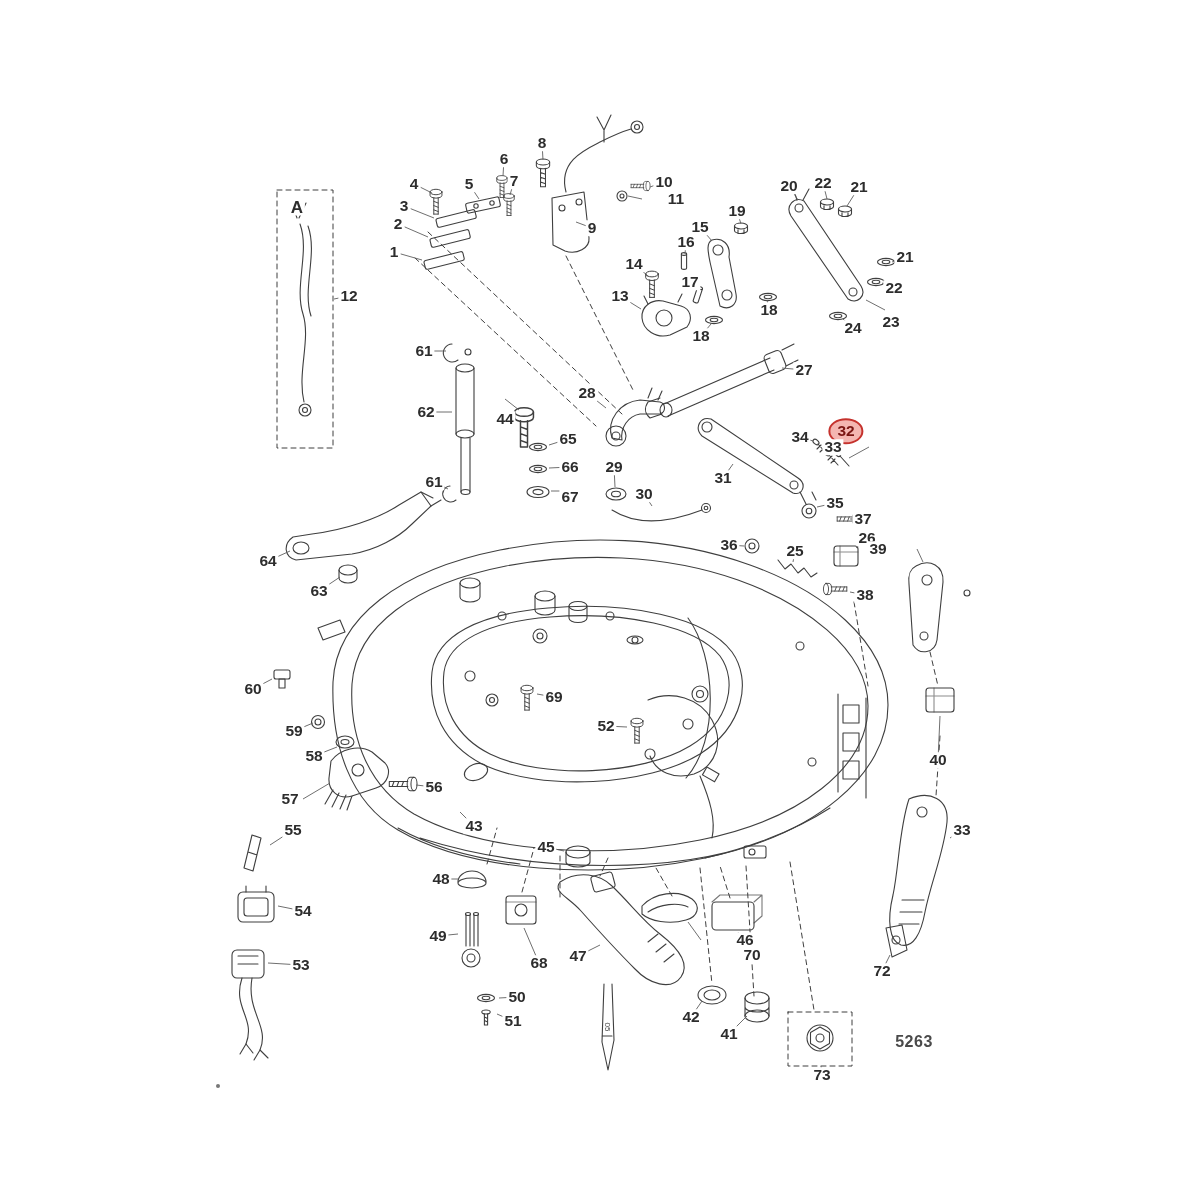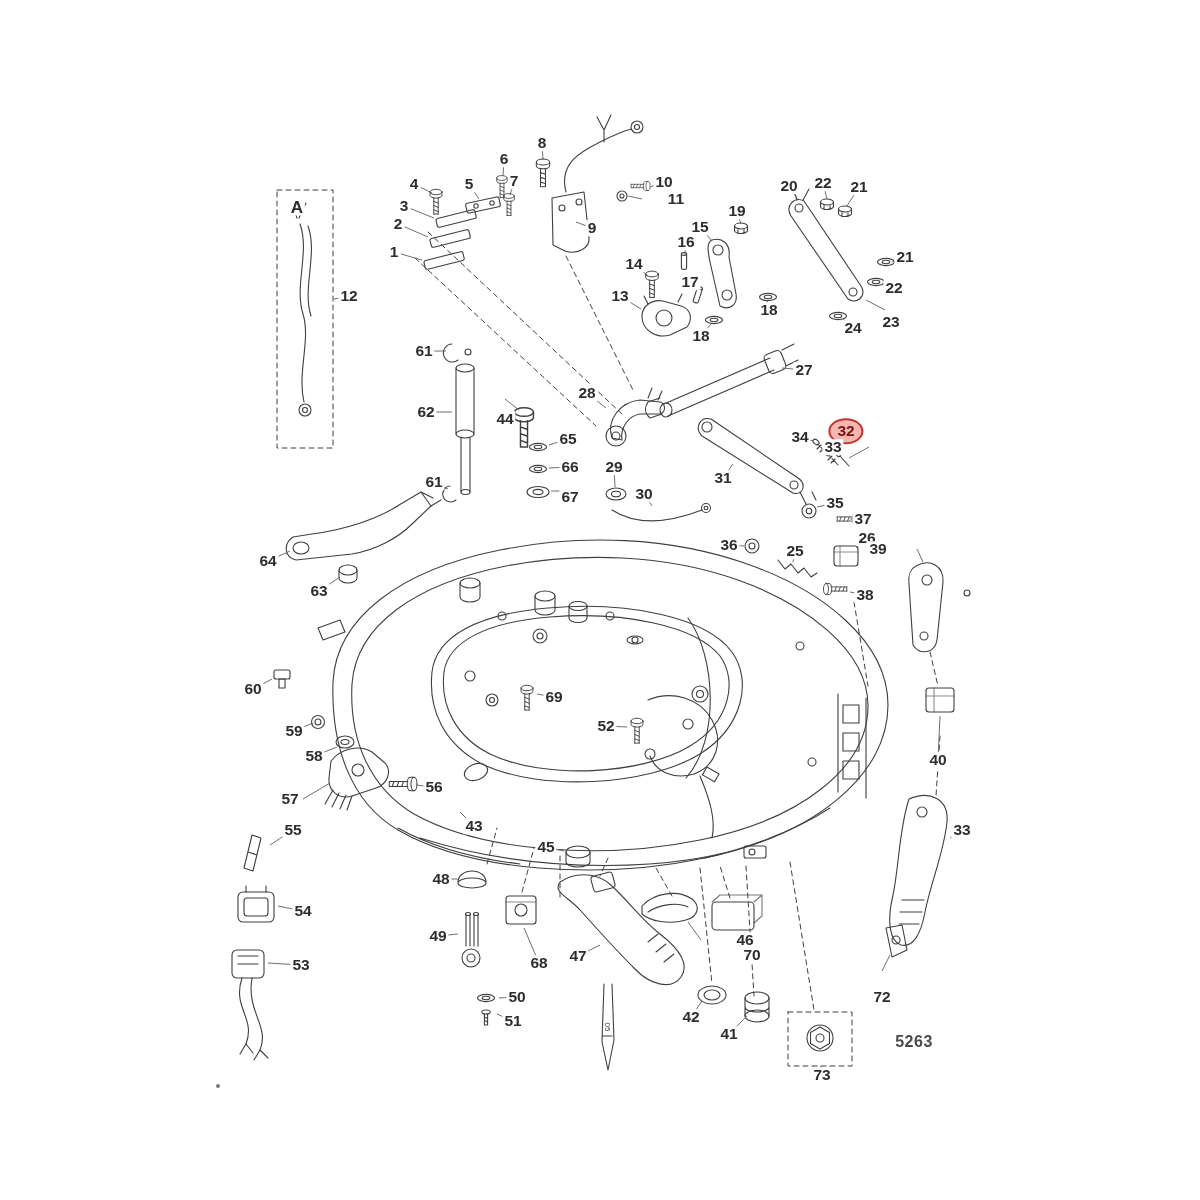--- a/index.html
+++ b/index.html
@@ -475,19 +475,19 @@
       <span class="part-label" style="left: 426px; top: 412px;">62</span>
       <span class="part-label" style="left: 319px; top: 591px;">63</span>
       <span class="part-label" style="left: 268px; top: 561px;">64</span>
       <span class="part-label" style="left: 568px; top: 439px;">65</span>
       <span class="part-label" style="left: 570px; top: 467px;">66</span>
       <span class="part-label" style="left: 570px; top: 491px; margin-top: 6px;">67</span>
       <span class="part-label" style="left: 539px; top: 963px;">68</span>
       <span class="part-label" style="left: 554px; top: 697px;">69</span>
       <span class="part-label" style="left: 752px; top: 955px;">70</span>
       <span class="part-label" style="left: 962px; top: 830px;">33</span>
-      <span class="part-label" style="left: 882px; top: 997px;">72</span>
+      <span class="part-label" style="left: 882px; top: 971px;">72</span>
       <span class="part-label" style="left: 822px; top: 1075px;">73</span>
       <span class="annotation" style="left: 607px; top: 1027px;">05</span>
     </div>
 
   <span class="fig-num">5263</span>
 </div>
 
 </body></html>

